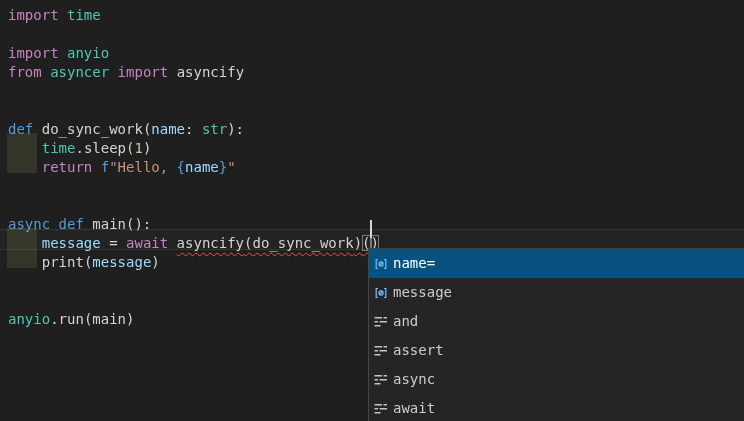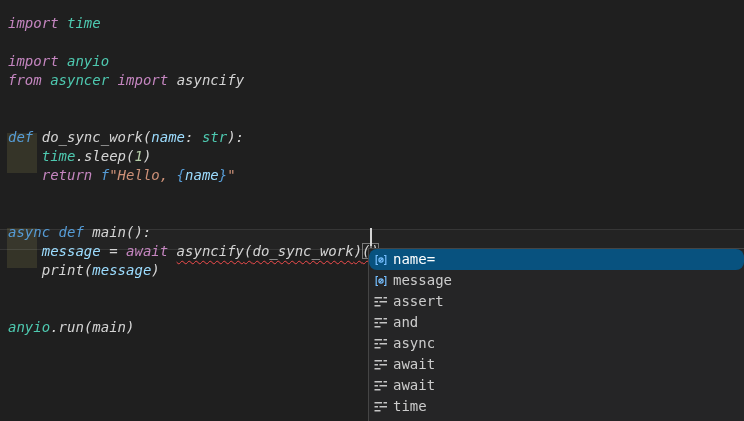--- a/index.html
+++ b/index.html
@@ -12,43 +12,43 @@
   }
   .editor{position:absolute;inset:0;}
   .deco{position:absolute;pointer-events:none;}
   .indent-box{background:rgba(170,160,85,0.16);}
   .current-line{
     left:0;right:0;height:19px;
     background:rgba(255,255,255,0.02);
     border-top:1px solid rgba(255,255,255,0.09);
     border-bottom:1px solid rgba(255,255,255,0.09);
   }
-  .code{position:absolute;top:14px;left:8px;right:0;white-space:pre;font-style:italic;}
+  .code{position:absolute;top:6px;left:8px;right:0;white-space:pre;}
   .line{height:19px;}
   .wavy{
     text-decoration:underline;
     text-decoration-style:wavy;
     text-decoration-color:#f14c4c;
     text-decoration-thickness:1px;
     text-underline-offset:4px;
     text-decoration-skip-ink:none;
   }
   .bracket-box{outline:1px solid #7a7a7a;outline-offset:-1px;}
   .cursor{position:relative;display:inline-block;width:0;height:1em;vertical-align:baseline;}
   .cursor::after{
     content:"";position:absolute;left:-1px;top:-14px;width:2px;height:18px;background:#d4d4d4;
   }
   .suggest{
     position:absolute;left:368px;top:248px;right:0;bottom:0;
     background:#252526;border:1px solid #454545;border-right:none;border-bottom:none;
     box-sizing:border-box;overflow:hidden;z-index:5;
   }
   .suggest-row{
-    height:21px;display:flex;align-items:center;
-    color:#cccccc;cursor:pointer;padding-left:4px;border-radius:8px;
+    height:29px;display:flex;align-items:center;
+    color:#cccccc;cursor:pointer;padding-left:4px;
   }
   .suggest-row.selected{background:#08527f;color:#ffffff;}
   .suggest-icon{width:16px;height:16px;flex:0 0 16px;margin-right:4px;display:inline-block;}
   .suggest-icon svg{display:block;}
   .suggest-label{white-space:pre;}
 </style>
 </head>
 <body>
 
 <div class="editor">
@@ -87,33 +87,33 @@
       <div class="suggest-row">
         <span class="suggest-icon">
           <svg width="16" height="16" viewBox="0 0 16 16" fill="#c5c5c5">
             <rect x="1.5" y="3" width="7.5" height="1.5"></rect>
             <rect x="10.5" y="3" width="3.5" height="1.5"></rect>
             <rect x="1.5" y="7" width="3.5" height="1.5"></rect>
             <rect x="6.5" y="7" width="7.5" height="1.5"></rect>
             <rect x="1.5" y="11" width="6" height="1.5"></rect>
           </svg>
         </span>
-        <span class="suggest-label">assert</span>
+        <span class="suggest-label">and</span>
       </div>
       <div class="suggest-row">
         <span class="suggest-icon">
           <svg width="16" height="16" viewBox="0 0 16 16" fill="#c5c5c5">
             <rect x="1.5" y="3" width="7.5" height="1.5"></rect>
             <rect x="10.5" y="3" width="3.5" height="1.5"></rect>
             <rect x="1.5" y="7" width="3.5" height="1.5"></rect>
             <rect x="6.5" y="7" width="7.5" height="1.5"></rect>
             <rect x="1.5" y="11" width="6" height="1.5"></rect>
           </svg>
         </span>
-        <span class="suggest-label">and</span>
+        <span class="suggest-label">assert</span>
       </div>
       <div class="suggest-row">
         <span class="suggest-icon">
           <svg width="16" height="16" viewBox="0 0 16 16" fill="#c5c5c5">
             <rect x="1.5" y="3" width="7.5" height="1.5"></rect>
             <rect x="10.5" y="3" width="3.5" height="1.5"></rect>
             <rect x="1.5" y="7" width="3.5" height="1.5"></rect>
             <rect x="6.5" y="7" width="7.5" height="1.5"></rect>
             <rect x="1.5" y="11" width="6" height="1.5"></rect>
           </svg>

